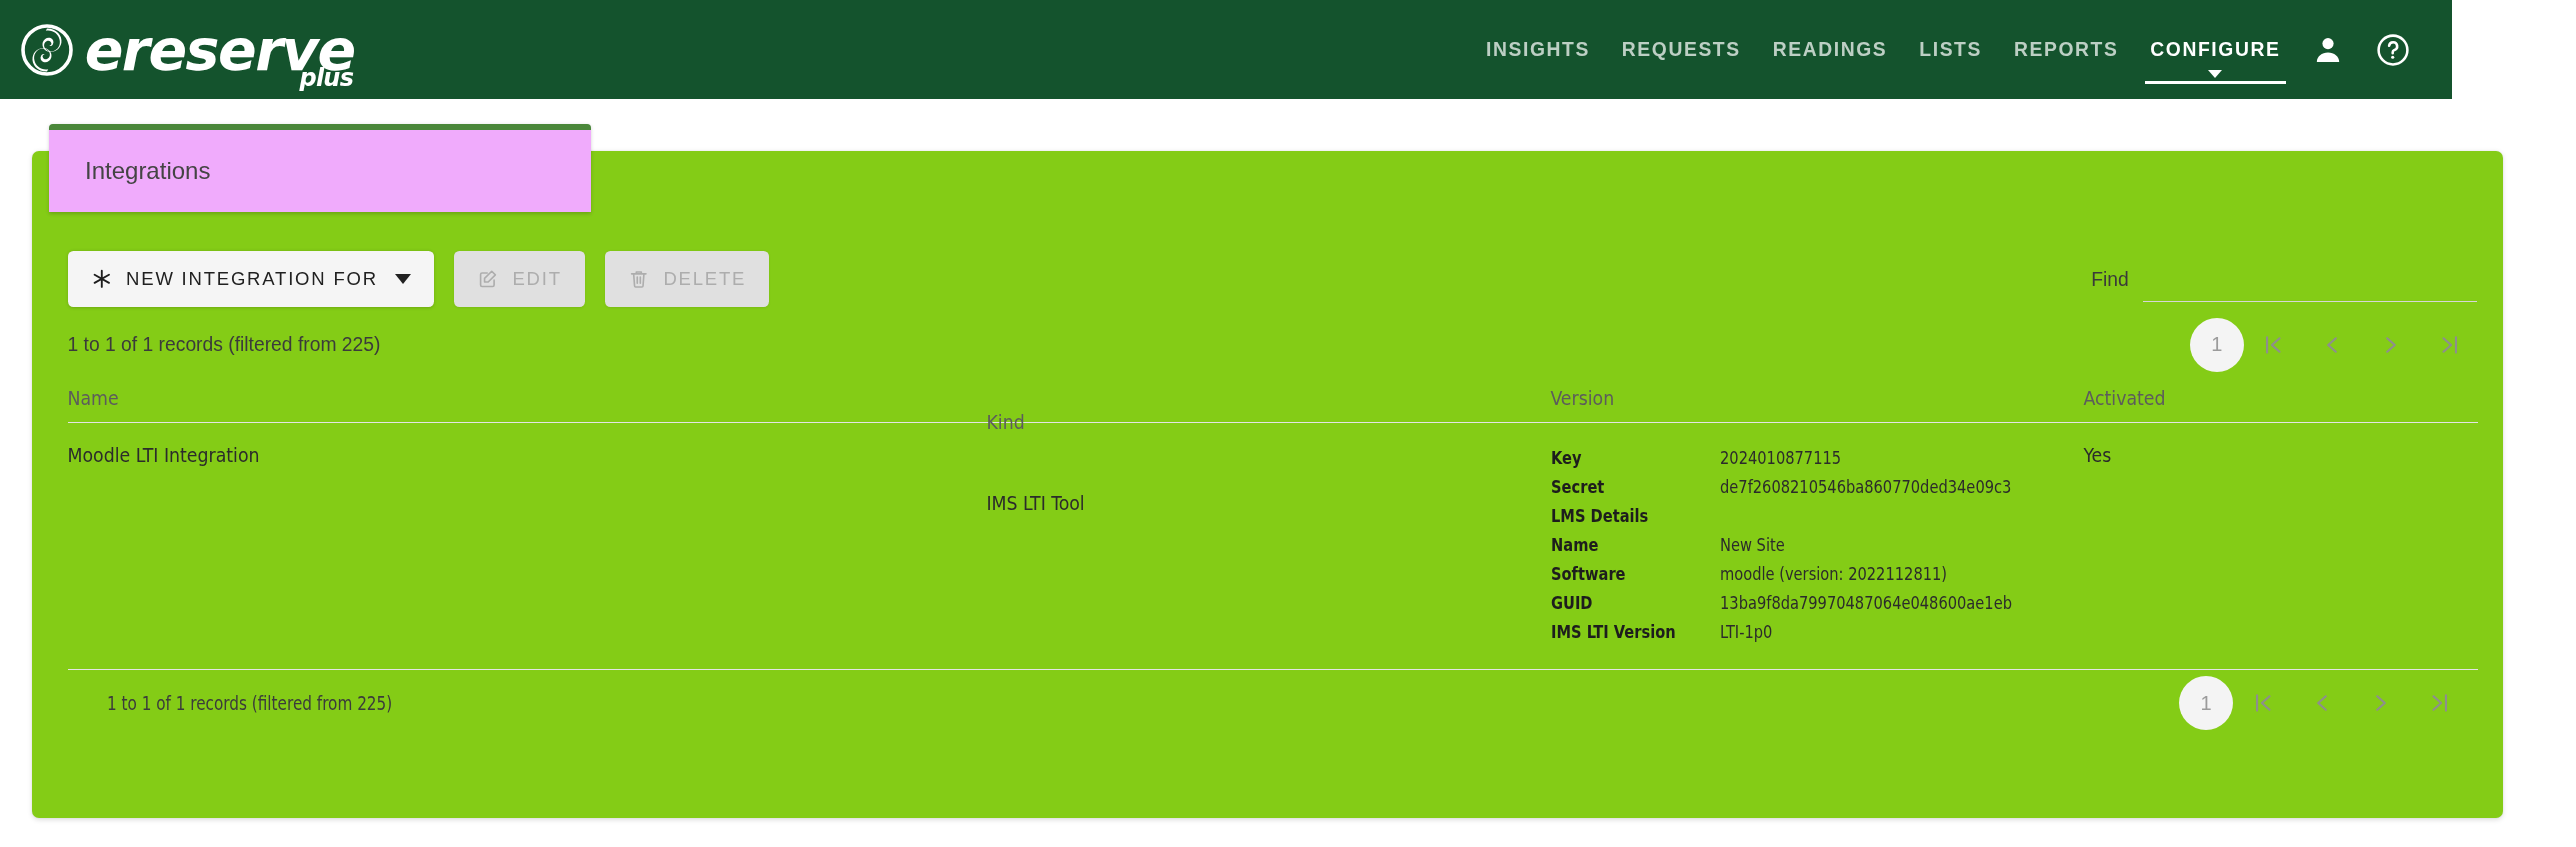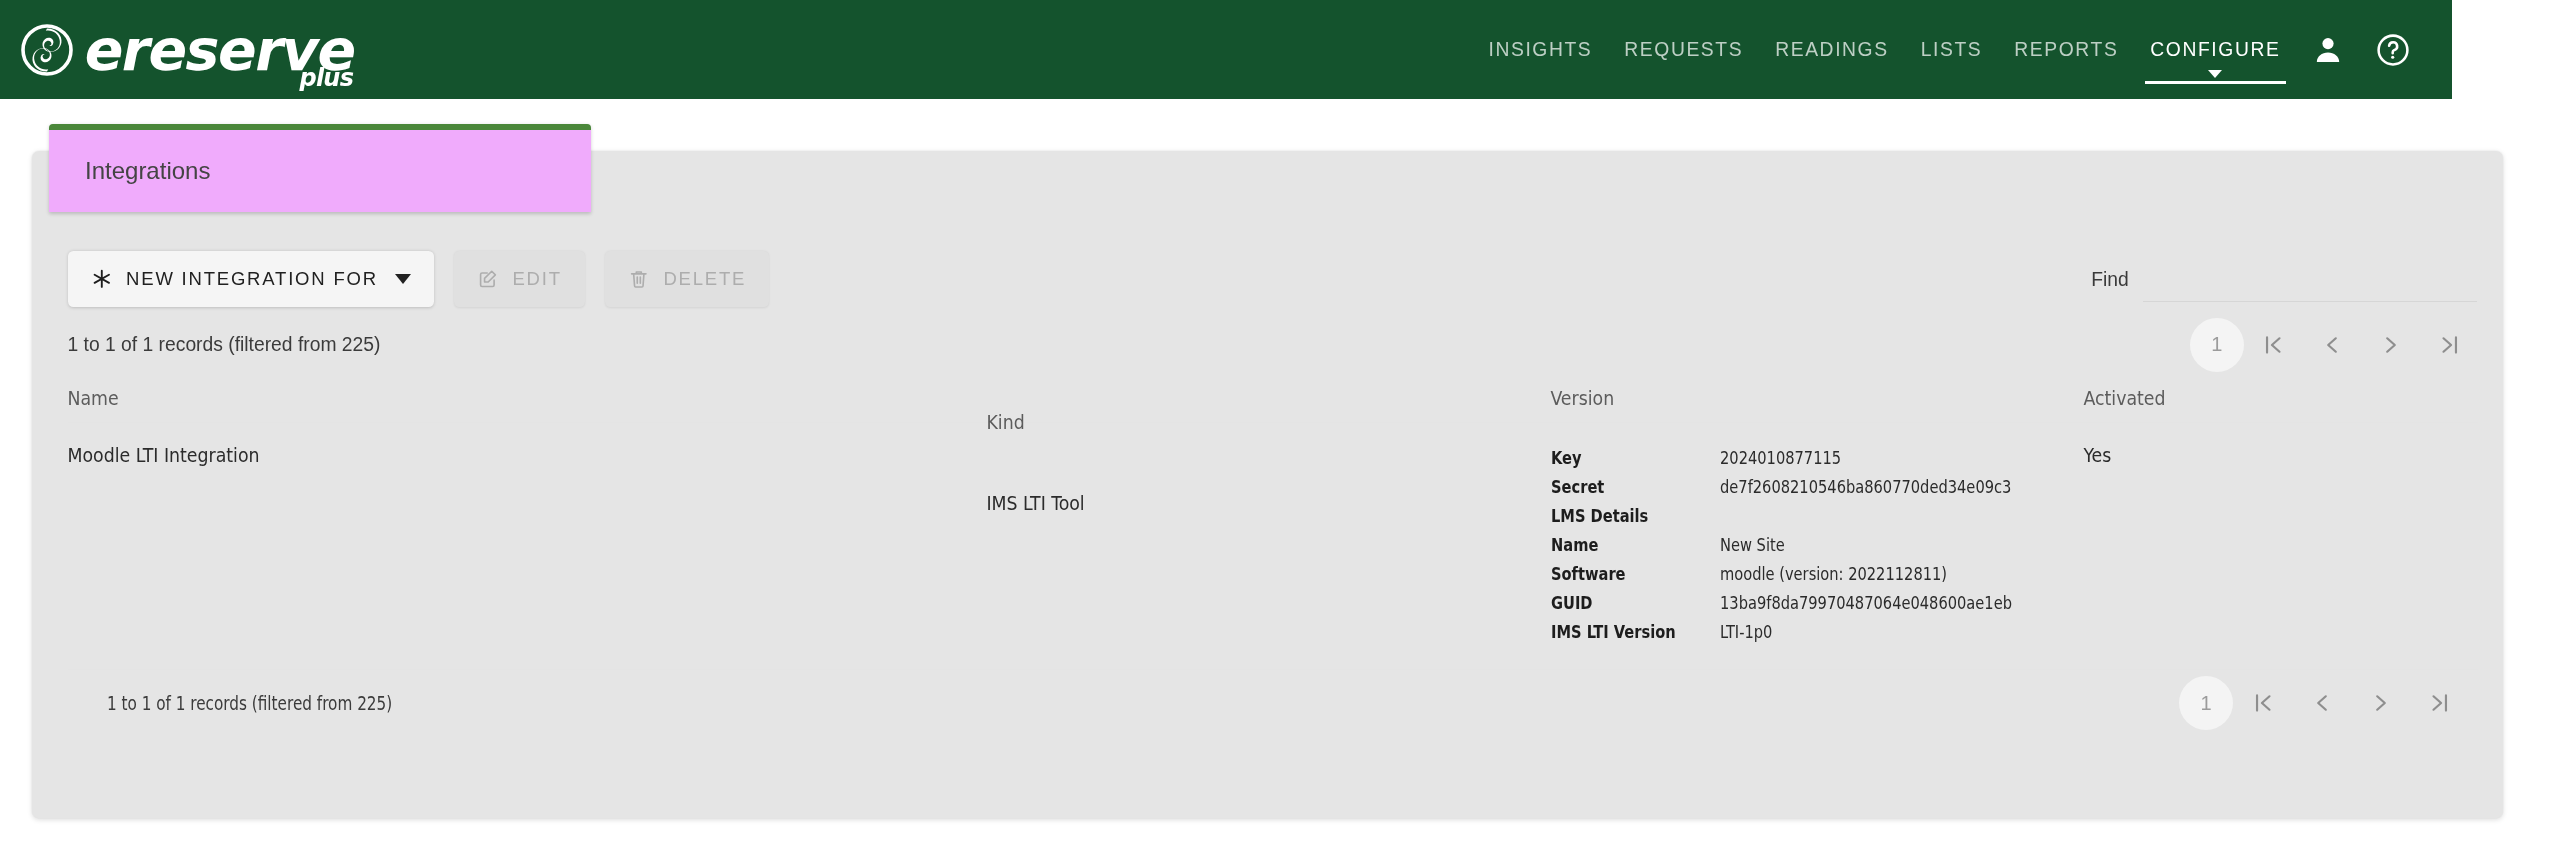--- a/index.html
+++ b/index.html
@@ -62,21 +62,21 @@
     margin-left: auto;
     display: flex;
     align-items: center;
     height: 100%;
     padding-right: 26px;
   }
   .nav-item {
     position: relative;
     font-family: "Liberation Sans", sans-serif;
     font-size: 19.3px;
-    font-weight: 400;
+    font-weight: 700;
     letter-spacing: 1.6px;
     color: rgba(255,255,255,0.72);
     padding: 0 16px;
     height: 100%;
     display: flex;
     align-items: center;
     justify-content: center;
     cursor: pointer;
     white-space: nowrap;
   }
@@ -138,21 +138,21 @@
     font-family: "Liberation Sans", sans-serif;
   }
 
   
   .panel {
     position: absolute;
     left: 32px;
     top: 151px;
     width: 2471px;
     height: 667px;
-    background: #e5e5e5;
+    background: #84cc16;
     border-radius: 7px;
     box-shadow: 0 1.5px 5.4px rgba(0,0,0,0.13), 0 0 0 0.8px rgba(0,0,0,0.025);
   }
 
   .panel-inner {
     position: absolute;
     left: 18.5px; right: 18.5px;
     top: 91px;
     bottom: 0;
   }

